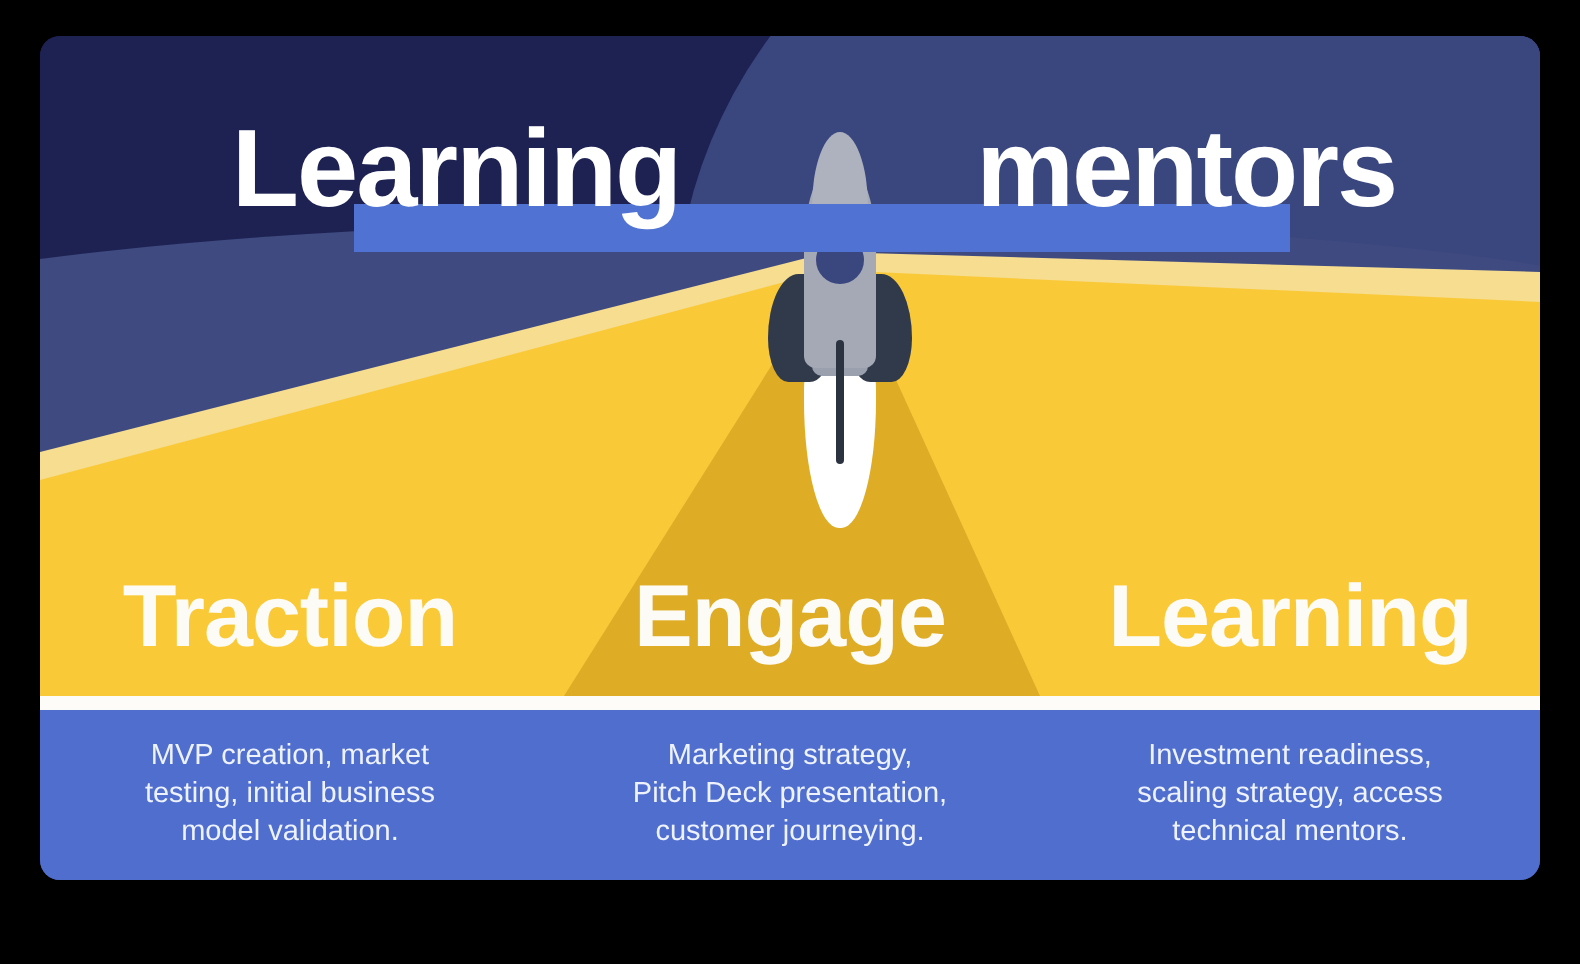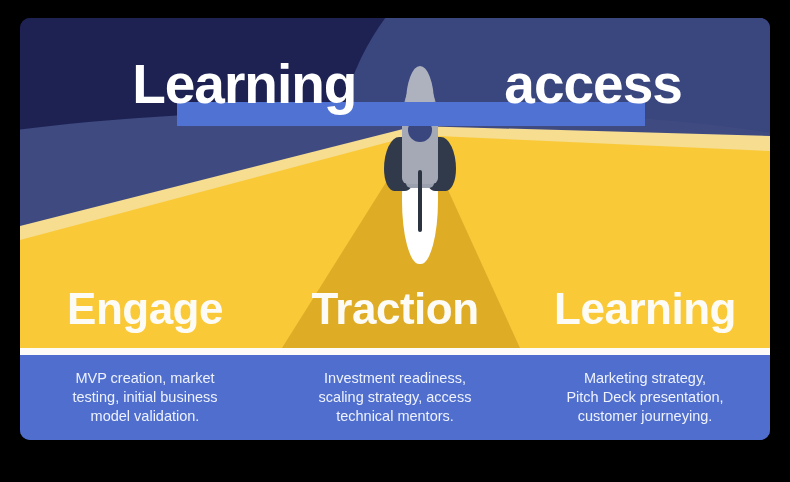--- a/index.html
+++ b/index.html
@@ -284,49 +284,49 @@
       <div class="rk-nose"></div>
       <div class="rk-ring"></div>
       <div class="rk-window"></div>
       <div class="rk-nozzle"></div>
     </div>
 
     <div class="title-highlight"></div>
     <div class="title-text">
       <span class="word">Learning</span>
       <span class="word">&nbsp;&nbsp;&nbsp;&nbsp;&nbsp;</span>
-      <span class="word">access</span>
+      <span class="word">mentors</span>
     </div>
 
     <div class="stage-band">
       <div class="stage-cell">
+        <span class="stage-label">Traction</span>
+      </div>
+      <div class="stage-cell">
         <span class="stage-label">Engage</span>
-      </div>
-      <div class="stage-cell">
-        <span class="stage-label">Traction</span>
       </div>
       <div class="stage-cell">
         <span class="stage-label">Learning</span>
       </div>
     </div>
 
     <div class="separator"></div>
 
     <div class="desc-band">
       <div class="desc-cell">
         <div class="desc-text">MVP creation, market
 testing, initial business
 model validation.</div>
       </div>
       <div class="desc-cell">
+        <div class="desc-text">Marketing strategy,
+Pitch Deck presentation,
+customer journeying.</div>
+      </div>
+      <div class="desc-cell">
         <div class="desc-text">Investment readiness,
 scaling strategy, access
 technical mentors.</div>
       </div>
-      <div class="desc-cell">
-        <div class="desc-text">Marketing strategy,
-Pitch Deck presentation,
-customer journeying.</div>
-      </div>
     </div>
 
   </div>
 </div>
 
 </body></html>

